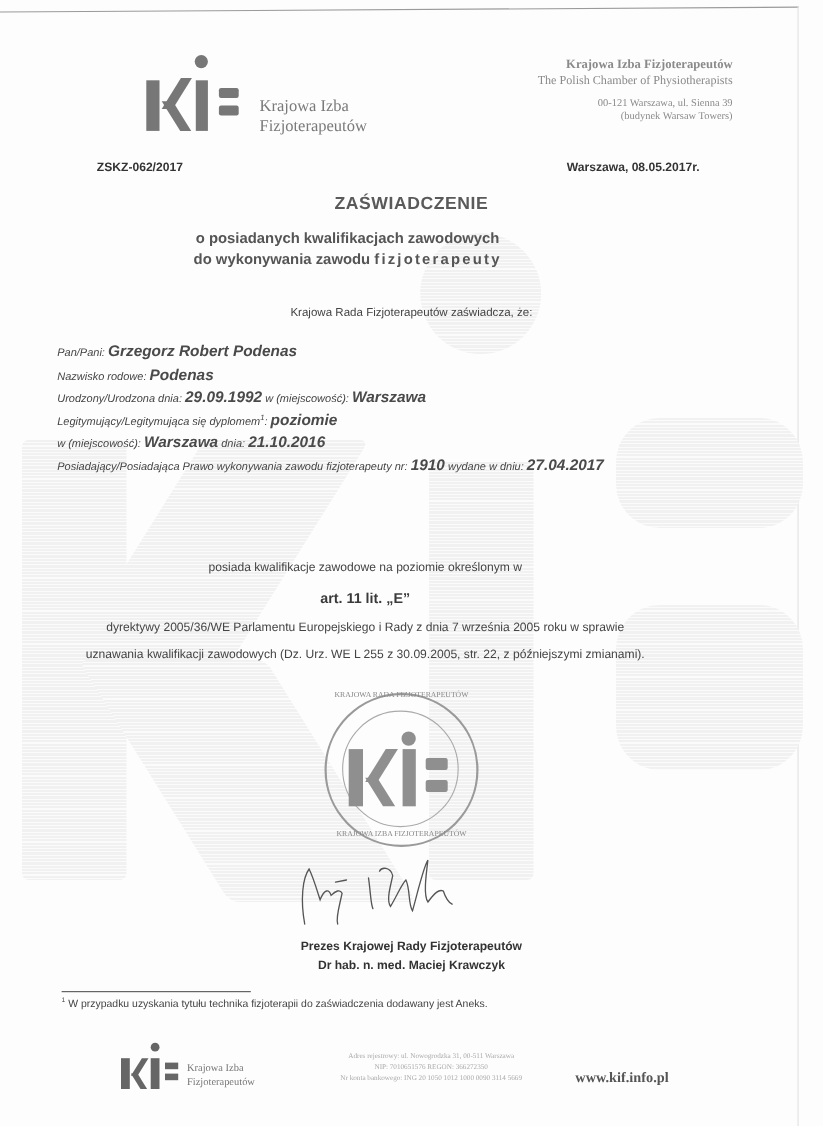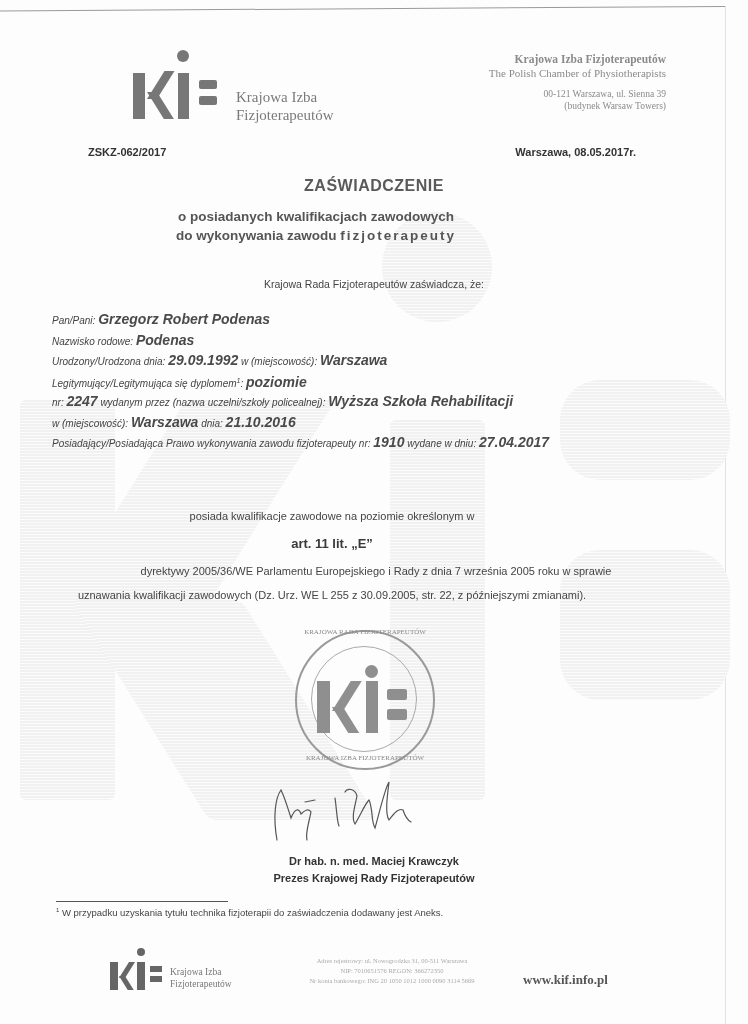--- a/index.html
+++ b/index.html
@@ -44,21 +44,21 @@
   .intro { position: absolute; left: 0; width: 748px; top: 278px; text-align: center; font-size: 10.5px; color: #444; }
 
   .fields { position: absolute; left: 52px; top: 309px; font-size: 10px; color: #444; font-style: italic; }
   .fields .row { height: 20.5px; line-height: 20.5px; white-space: nowrap; }
   .fields .val { font-size: 14px; font-weight: bold; color: #4a4a4a; }
   .fields sup { font-size: 7px; }
 
   .center { position: absolute; left: 0; width: 664px; text-align: center; color: #444; }
   .c1 { top: 510px; font-size: 11px; }
   .c2 { top: 536px; font-size: 13px; font-weight: bold; color: #3a3a3a; }
-  .c3 { top: 565px; font-size: 11px; padding-left: 44px; }
+  .c3 { top: 565px; font-size: 11px; }
   .c4 { top: 589px; font-size: 11px; }
 
   
   .stamp { position: absolute; left: 295px; top: 630px; width: 136px; height: 136px; border-radius: 50%; border: 2px solid #9a9a9a; }
   .stamp-inner { position: absolute; left: 14px; top: 14px; width: 104px; height: 104px; border-radius: 50%; border: 1px solid #aaa; }
   .stamp-logo { position: absolute; left: 20px; top: 33px; width: 96px; height: 72px; }
   .stamp-logo div { background: #8f8f8f; position: absolute; }
   .stamp-text-top { position: absolute; left: 0; top: -4px; width: 136px; text-align: center; font-family: "Liberation Serif", serif; font-size: 7px; color: #888; }
   .stamp-text-bottom { position: absolute; left: 0; top: 122px; width: 136px; text-align: center; font-family: "Liberation Serif", serif; font-size: 7px; color: #888; }
 
@@ -129,23 +129,20 @@
       <span>Pan/Pani: </span><span class="val">Grzegorz Robert Podenas</span>
     </div>
     <div class="row">
       <span>Nazwisko rodowe: </span><span class="val">Podenas</span>
     </div>
     <div class="row">
       <span>Urodzony/Urodzona dnia: </span><span class="val">29.09.1992</span><span> w (miejscowość): </span><span class="val">Warszawa</span>
     </div>
     <div class="row">
       <span>Legitymujący/Legitymująca się dyplomem</span><sup>1</sup><span>: </span><span class="val">poziomie</span>
-    </div>
-    <div class="row">
-      <span>nr: </span><span class="val">2247</span><span> wydanym przez (nazwa uczelni/szkoły policealnej): </span><span class="val">Wyższa Szkoła Rehabilitacji</span>
     </div>
     <div class="row">
       <span>w (miejscowość): </span><span class="val">Warszawa</span><span> dnia: </span><span class="val">21.10.2016</span>
     </div>
     <div class="row">
       <span>Posiadający/Posiadająca Prawo wykonywania zawodu fizjoterapeuty nr: </span><span class="val">1910</span><span> wydane w dniu: </span><span class="val">27.04.2017</span>
     </div>
   </div>
 
   <div class="center c1">posiada kwalifikacje zawodowe na poziomie określonym w</div>
@@ -166,22 +163,22 @@
       <div style="left:70px;top:44px;width:20px;height:11px;border-radius:2px;"></div>
     </div>
     <div class="stamp-text-bottom">KRAJOWA IZBA FIZJOTERAPEUTÓW</div>
   </div>
 
   <svg class="signature" viewBox="0 0 180 70">
     <path d="M12 62 C8 40, 10 20, 16 12 C20 20, 24 34, 26 40 C30 30, 34 30, 36 36 C40 32, 44 30, 46 34 C44 44, 40 56, 42 62 M40 24 L50 22 M70 20 C72 34, 72 44, 74 48 M80 14 C82 10, 90 10, 92 18 C90 28, 86 40, 90 46 C96 36, 100 26, 104 22 C108 30, 106 44, 110 50 C114 36, 120 10, 124 4 C122 20, 120 36, 124 42 C130 34, 134 30, 138 32 C140 38, 142 42, 146 44" fill="none" stroke="#555" stroke-width="1.2" stroke-linecap="round"></path>
   </svg>
 
   <div class="signer">
+    <div>Prezes Krajowej Rady Fizjoterapeutów</div>
     <div>Dr hab. n. med. Maciej Krawczyk</div>
-    <div>Prezes Krajowej Rady Fizjoterapeutów</div>
   </div>
 
   <div class="fn-rule"></div>
   <div class="footnote"><sup>1</sup><span> W przypadku uzyskania tytułu technika fizjoterapii do zaświadczenia dodawany jest Aneks.</span></div>
 
   <div class="foot-logo">
     <div style="left:0;top:14px;width:8px;height:28px;"></div>
     <div style="left:9px;top:14px;width:6px;height:16px;transform:skewX(-32deg);transform-origin:bottom left;"></div>
     <div style="left:9px;top:28px;width:6px;height:14px;transform:skewX(32deg);transform-origin:top left;"></div>
     <div style="left:27px;top:0;width:8px;height:8px;border-radius:50%;"></div>

